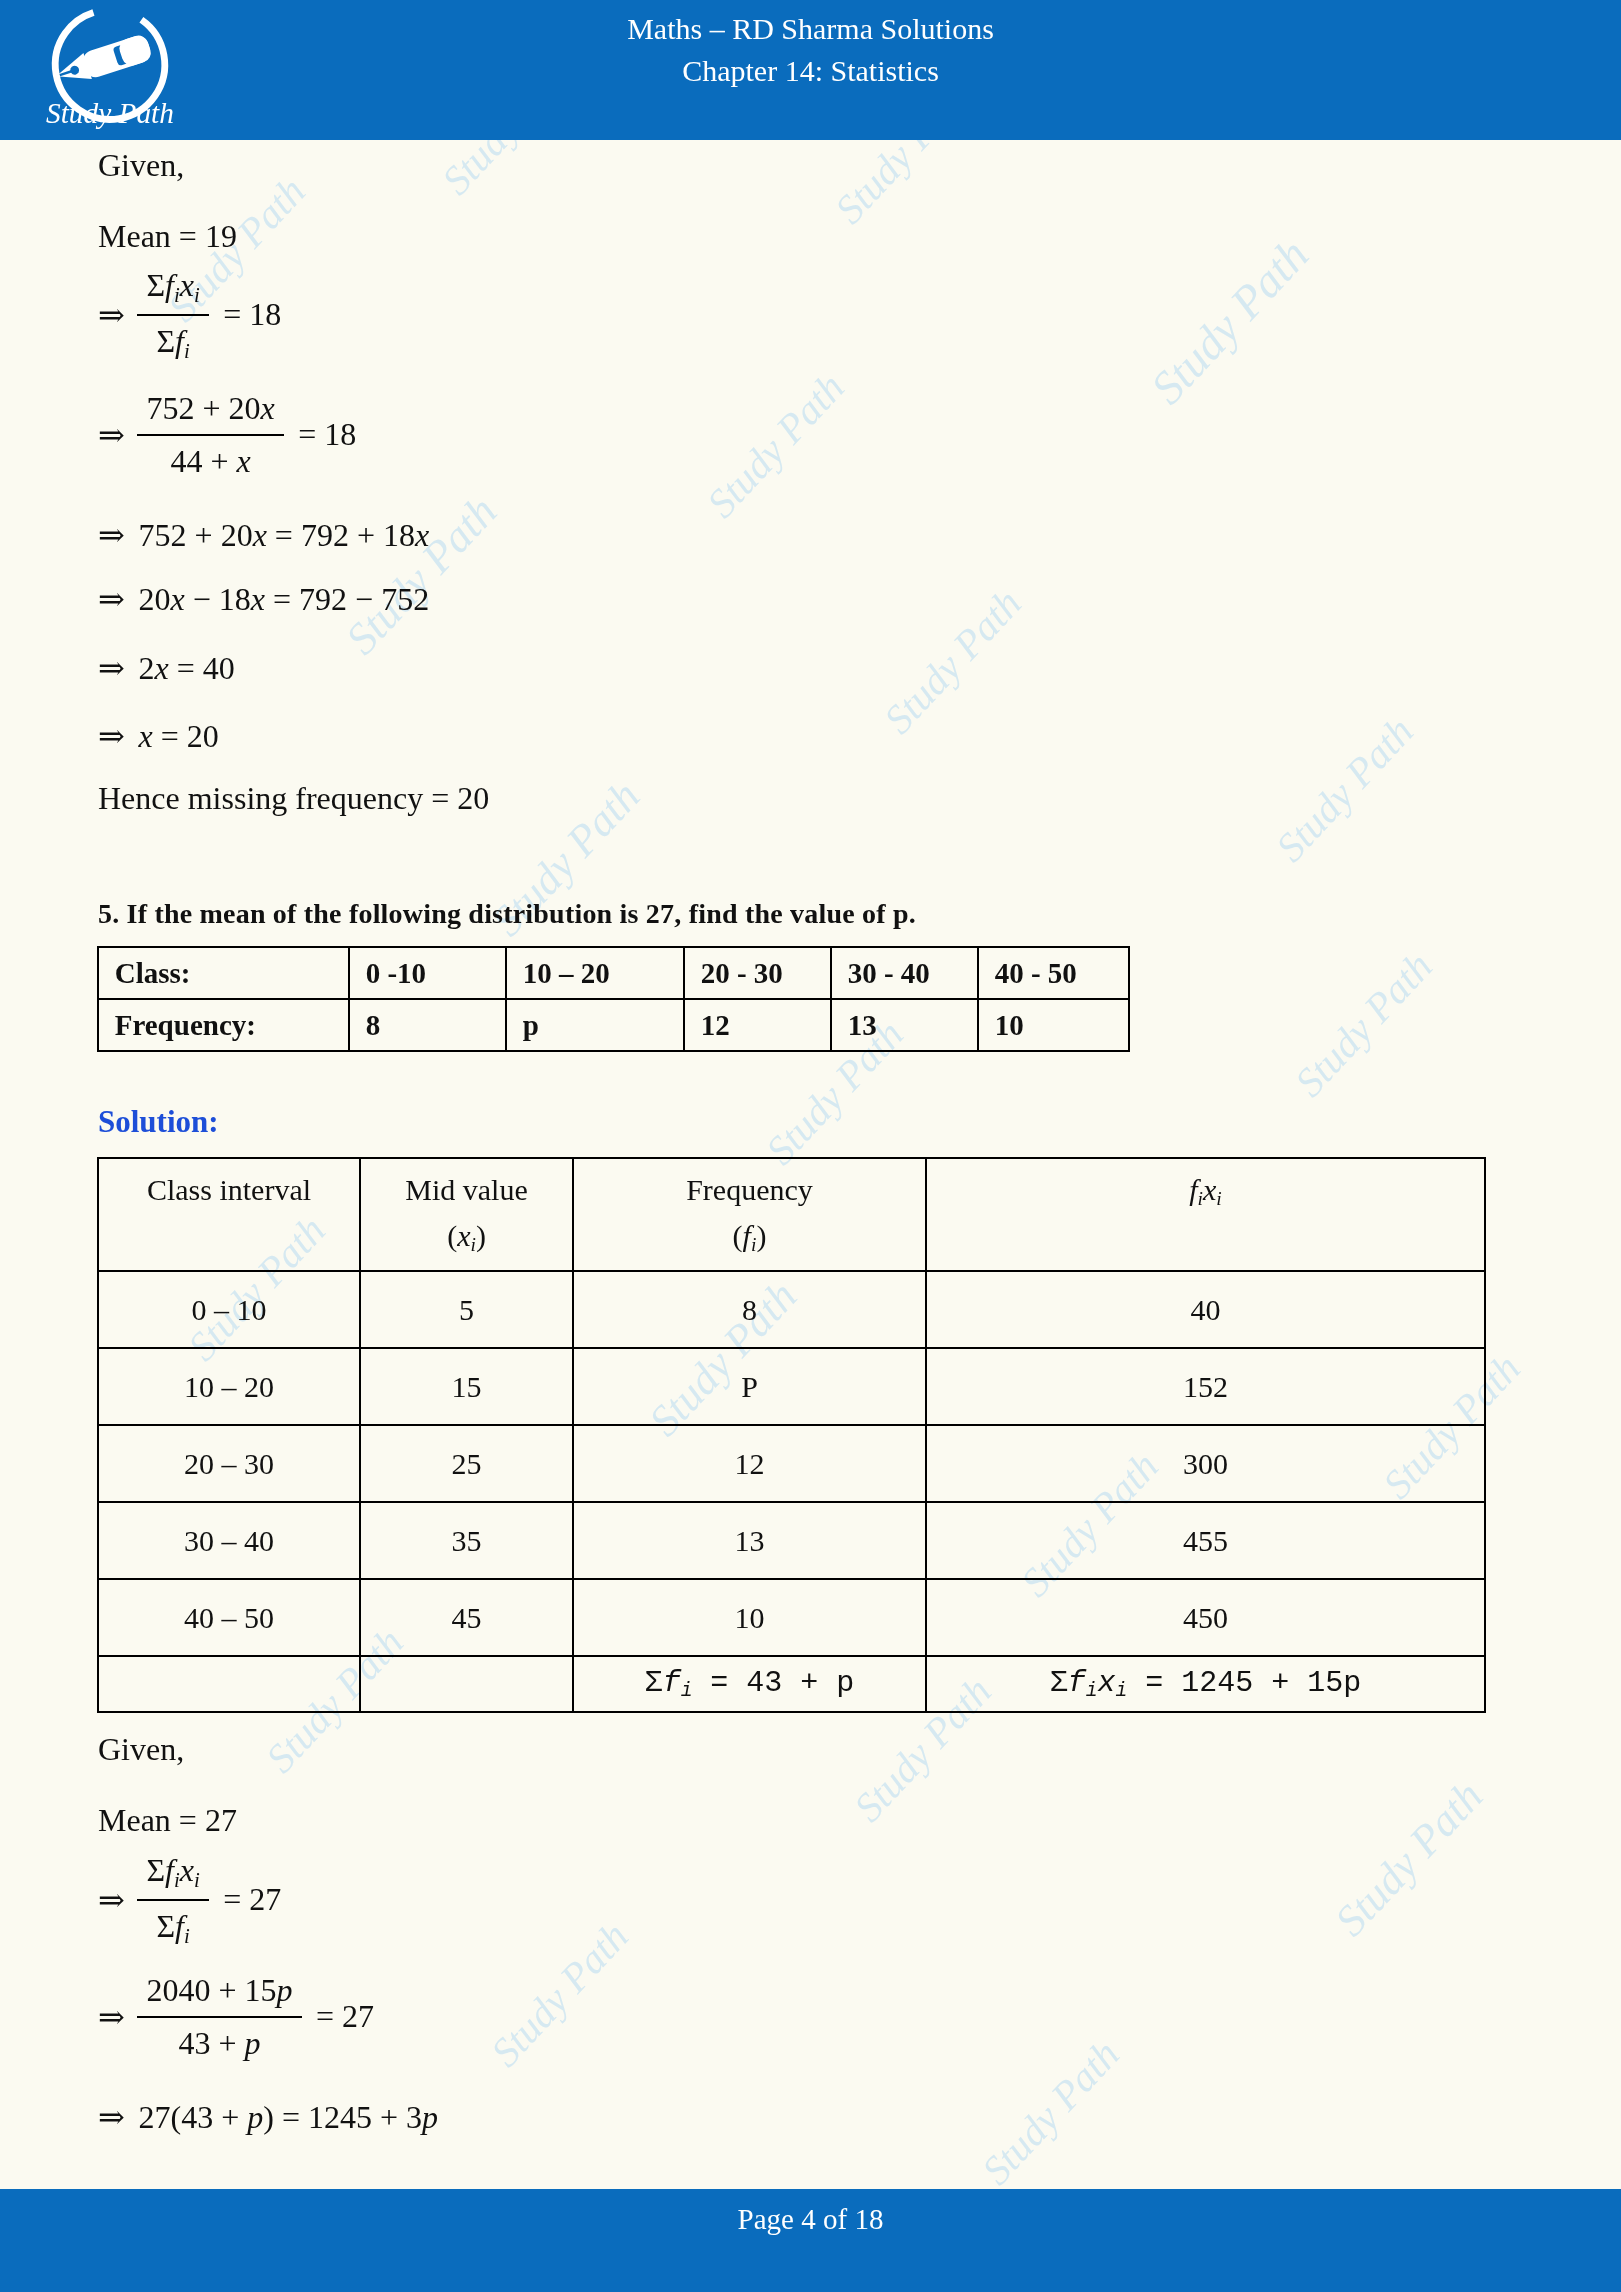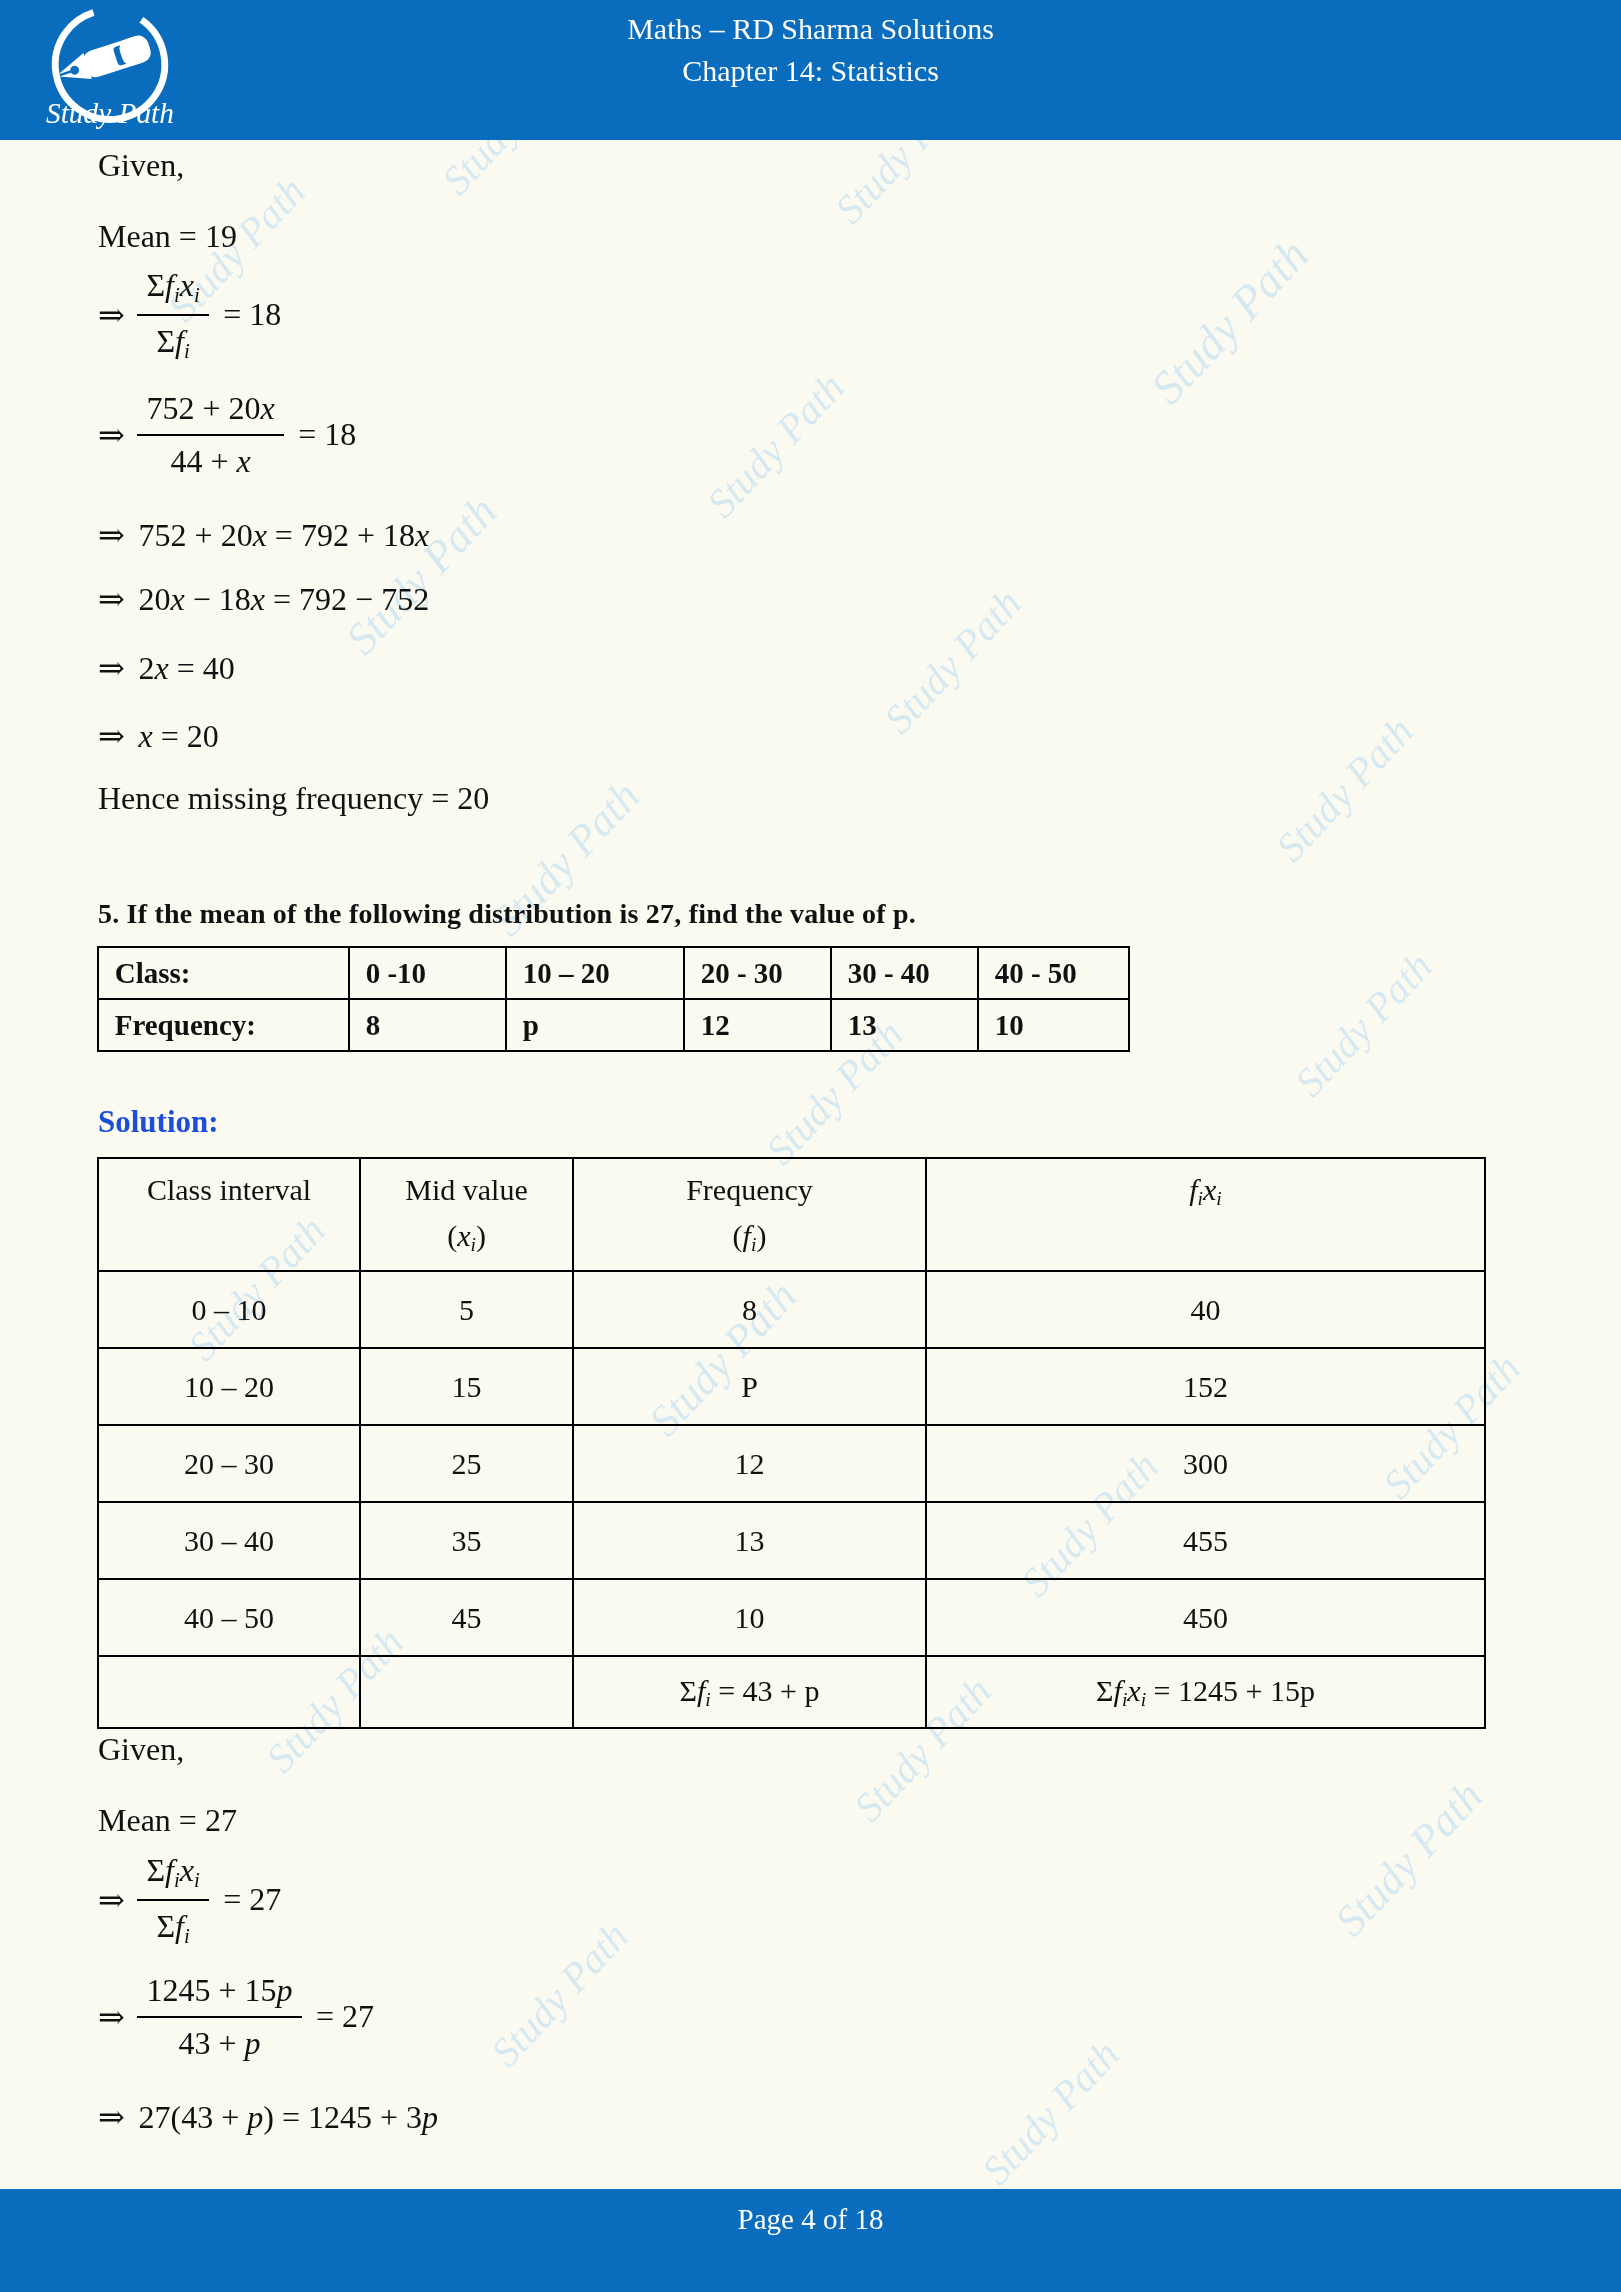--- a/index.html
+++ b/index.html
@@ -35,21 +35,21 @@
   sub { font-size:.65em; vertical-align:-0.28em; }
   
   table { border-collapse:collapse; table-layout:fixed; background:transparent; }
   .qtable { position:absolute; left:97px; top:946px; width:1031px; }
   .qtable td { border:2.9px solid #000; height:52px; padding:2px 5.9px 2px 15.7px;
                font-weight:bold; font-size:29px; text-align:left; vertical-align:middle; }
   .soltable { position:absolute; left:97px; top:1157px; width:1386px; }
   .soltable td { border:2px solid #000; height:77px; padding:2px 7.8px;
                  font-size:30px; text-align:center; vertical-align:middle; }
   .soltable tr:first-child td { height:108px; vertical-align:top; padding-top:7.8px; line-height:46px; }
-  .soltable tr:last-child td { height:72px; }
+  .soltable tr:last-child td { height:56px;font-family:Liberation Mono, monospace; }
 </style>
 </head>
 <body>
 
 <div>
   <span class="wm" style="left:421px;top:98px;">Study Path</span>
   <span class="wm" style="left:814px;top:127px;">Study Path</span>
   <span class="wm" style="left:147px;top:225px;">Study Path</span>
   <span class="wm" style="left:1127px;top:294px;font-size:47px;">Study Path</span>
   <span class="wm" style="left:686px;top:421px;">Study Path</span>
@@ -215,21 +215,21 @@
     <span class="arrow">⇒</span>
     <span class="frac">
       <span class="num"><span>Σ</span><i>f</i><sub><i>i</i></sub><i>x</i><sub><i>i</i></sub></span>
       <span class="den"><span>Σ</span><i>f</i><sub><i>i</i></sub></span>
     </span>
     <span class="rhs"><span>= 27</span></span>
   </div>
 <div class="eq" style="top:1972px;">
     <span class="arrow">⇒</span>
     <span class="frac">
-      <span class="num"><span>1245 + 15</span><i>p</i></span>
+      <span class="num"><span>2040 + 15</span><i>p</i></span>
       <span class="den"><span>43 + </span><i>p</i></span>
     </span>
     <span class="rhs"><span>= 27</span></span>
   </div>
 <div class="eq" style="top:2098px;">
     <span class="arrow">⇒</span>
     <span class="pl"><span>27(43 + </span><i>p</i><span>) = 1245 + 3</span><i>p</i></span>
   </div>
 
 <div class="footer">

